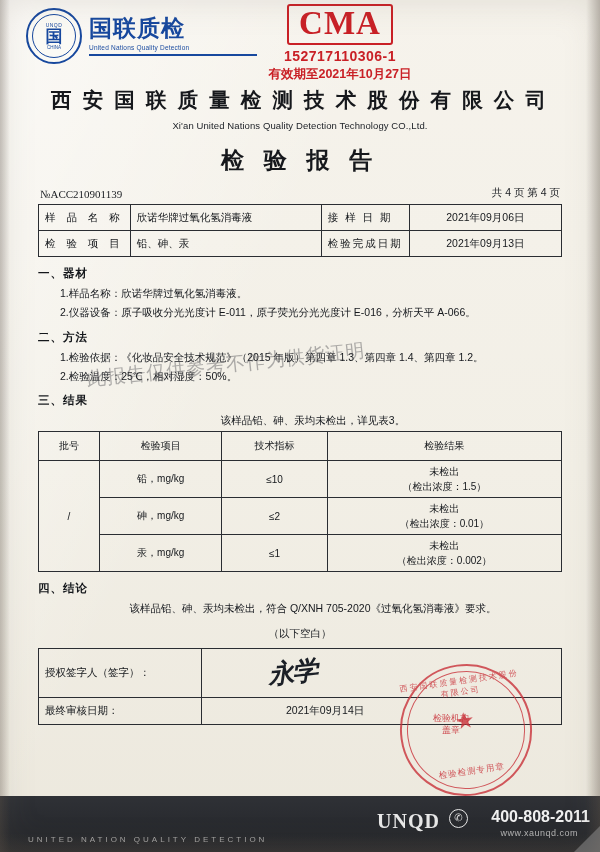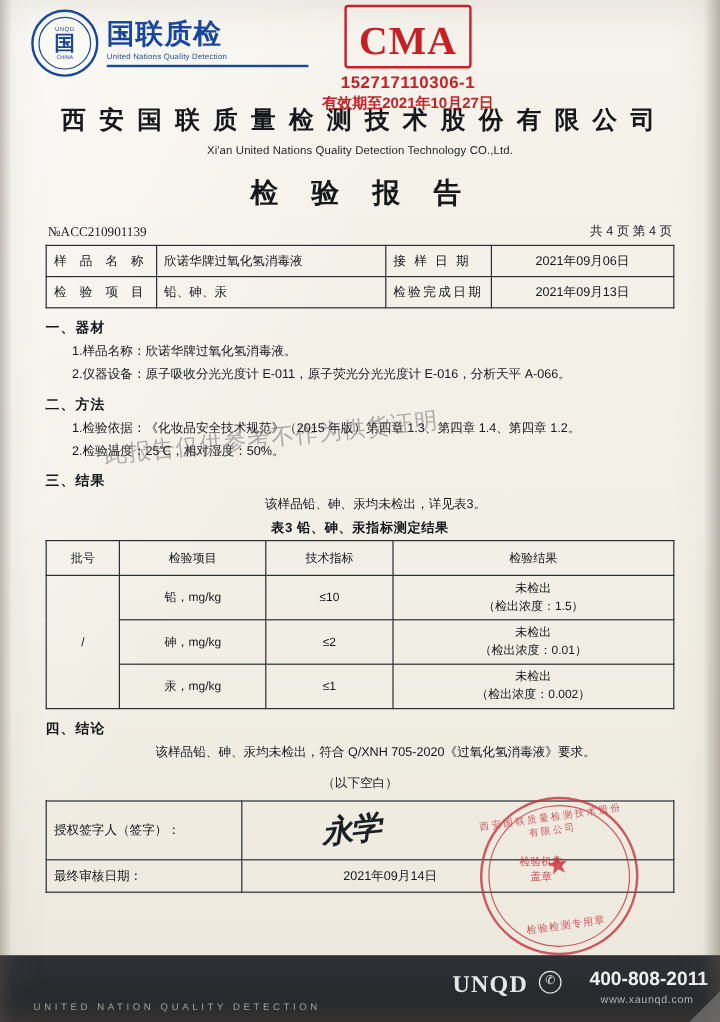--- a/index.html
+++ b/index.html
@@ -131,21 +131,21 @@
   }
   .cma-mark {
     display: inline-block;
     color: #c92026;
     font-size: 33px;
     font-weight: bold;
     font-family: "Liberation Serif", serif;
     letter-spacing: 1px;
     border: 2px solid #c92026;
     border-radius: 3px;
-    padding: 12px 10px 1px 10px;
+    padding: 0 10px 1px 10px;
     line-height: 1.08;
   }
   .cma-code {
     color: #c92026;
     font-size: 14px;
     font-weight: bold;
     margin-top: 3px;
     letter-spacing: .5px;
   }
   .cma-valid {
@@ -167,21 +167,21 @@
   }
   .company-en {
     text-align: center;
     font-size: 9.5px;
     color: #20242a;
     margin-top: 6px;
     letter-spacing: .1px;
   }
   .report-title {
     text-align: center;
-    font-family: Liberation Mono, monospace;
+    font-family: Liberation Serif, serif;
     font-size: 23px;
     font-weight: bold;
     letter-spacing: 7px;
     color: #16181c;
     margin-top: 14px;
   }
 
   
   .body-wrap {
     position: relative;
@@ -538,21 +538,20 @@
     <div class="section-head">一、器材</div>
     <div class="para">1.样品名称：欣诺华牌过氧化氢消毒液。</div>
     <div class="para">2.仪器设备：原子吸收分光光度计 E-011，原子荧光分光光度计 E-016，分析天平 A-066。</div>
 
     <div class="section-head">二、方法</div>
     <div class="para">1.检验依据：《化妆品安全技术规范》（2015 年版）第四章 1.3、第四章 1.4、第四章 1.2。</div>
     <div class="para">2.检验温度：25℃，相对湿度：50%。</div>
 
     <div class="section-head">三、结果</div>
     <div class="para para-indent">该样品铅、砷、汞均未检出，详见表3。</div>
-    <div class="tbl-caption">表3  铅、砷、汞指标测定结果</div>
 
     <table class="res">
       <thead>
         <tr>
           <th>批号</th>
           <th>检验项目</th>
           <th>技术指标</th>
           <th>检验结果</th>
         </tr>
       </thead>

